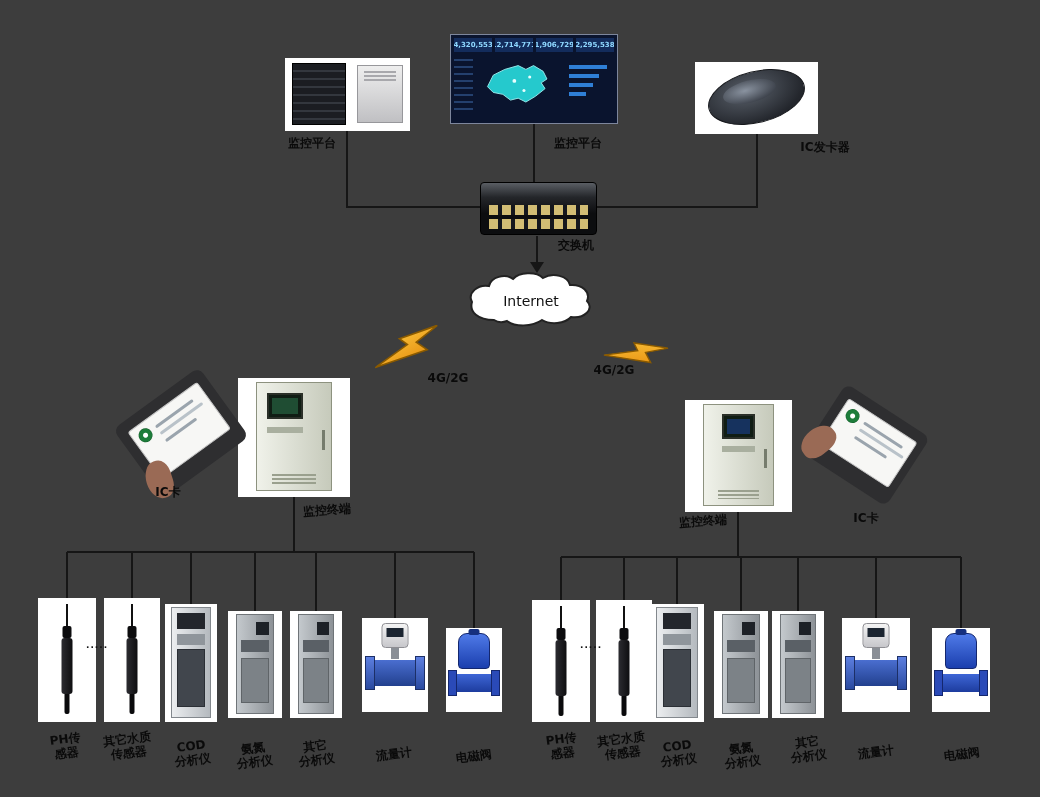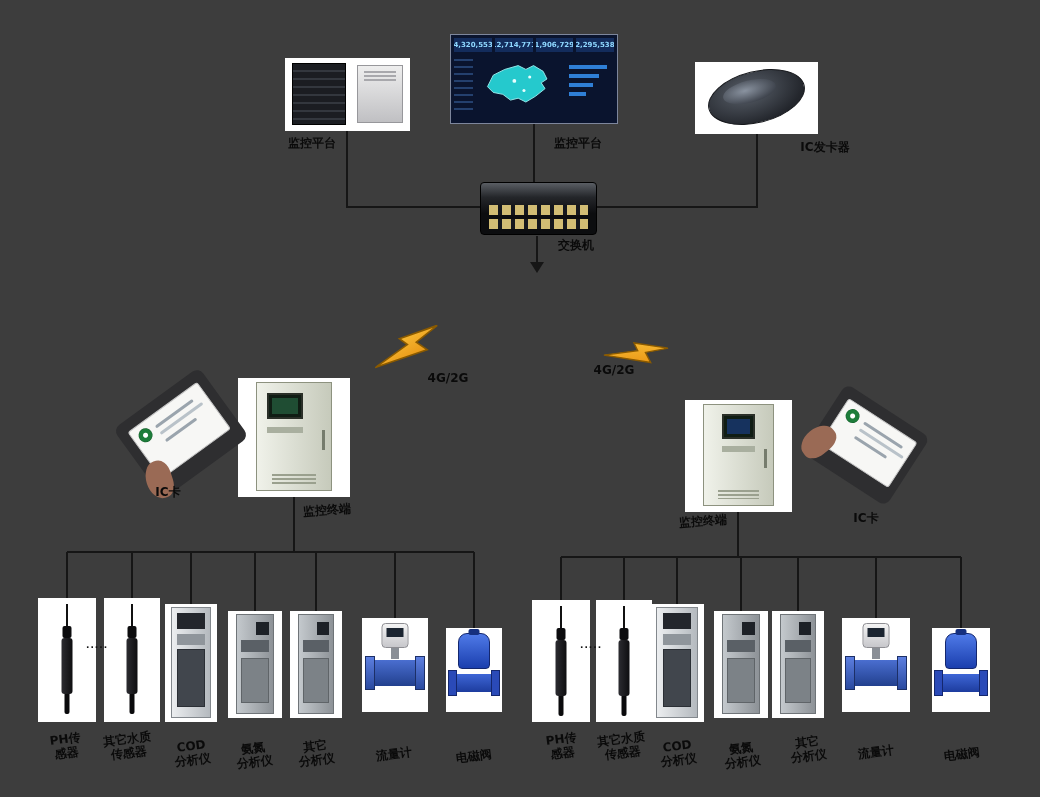--- a/index.html
+++ b/index.html
@@ -157,20 +157,26 @@
         <i></i>
       </div>
   </div>
   <div class="lbl" style="left:790px;top:141px;width:70px">IC发卡器</div>
 
   <div class="switch">
     <div class="sw-ports"></div>
   </div>
   <div class="lbl" style="left:552px;top:239px;width:48px">交换机</div>
 
+  <div class="cloud">
+    <svg width="142" height="62" viewBox="0 0 142 62">
+      <path d="M34,50 C18,50 9,42 12,32 C7,23 18,14 29,16 C31,7 45,3 53,9 C59,2 76,1 83,8 C93,2 108,6 110,15 C122,14 131,22 127,31 C135,39 124,49 111,47 C105,54 90,55 82,50 C72,57 55,57 47,51 C42,53 37,52 34,50 Z" fill="#ffffff" stroke="#222222" stroke-width="2"></path>
+      <text x="71" y="36" text-anchor="middle" font-size="14" font-weight="500" fill="#111">Internet</text>
+    </svg>
+  </div>
 
   <div class="bolt bolt-l">
     <svg width="40" height="72" viewBox="0 0 36 66">
       <defs>
           <linearGradient id="gold" x1="0" y1="0" x2="1" y2="1">
         <stop offset="0" stop-color="#ffd24a"></stop>
             <stop offset="1" stop-color="#e07f00"></stop>
       </linearGradient>
         </defs>
       <polygon points="30,0 6,28 15,29 0,62 33,24 21,23" fill="url(#gold)" stroke="#8a5a00" stroke-width="1.5"></polygon>

